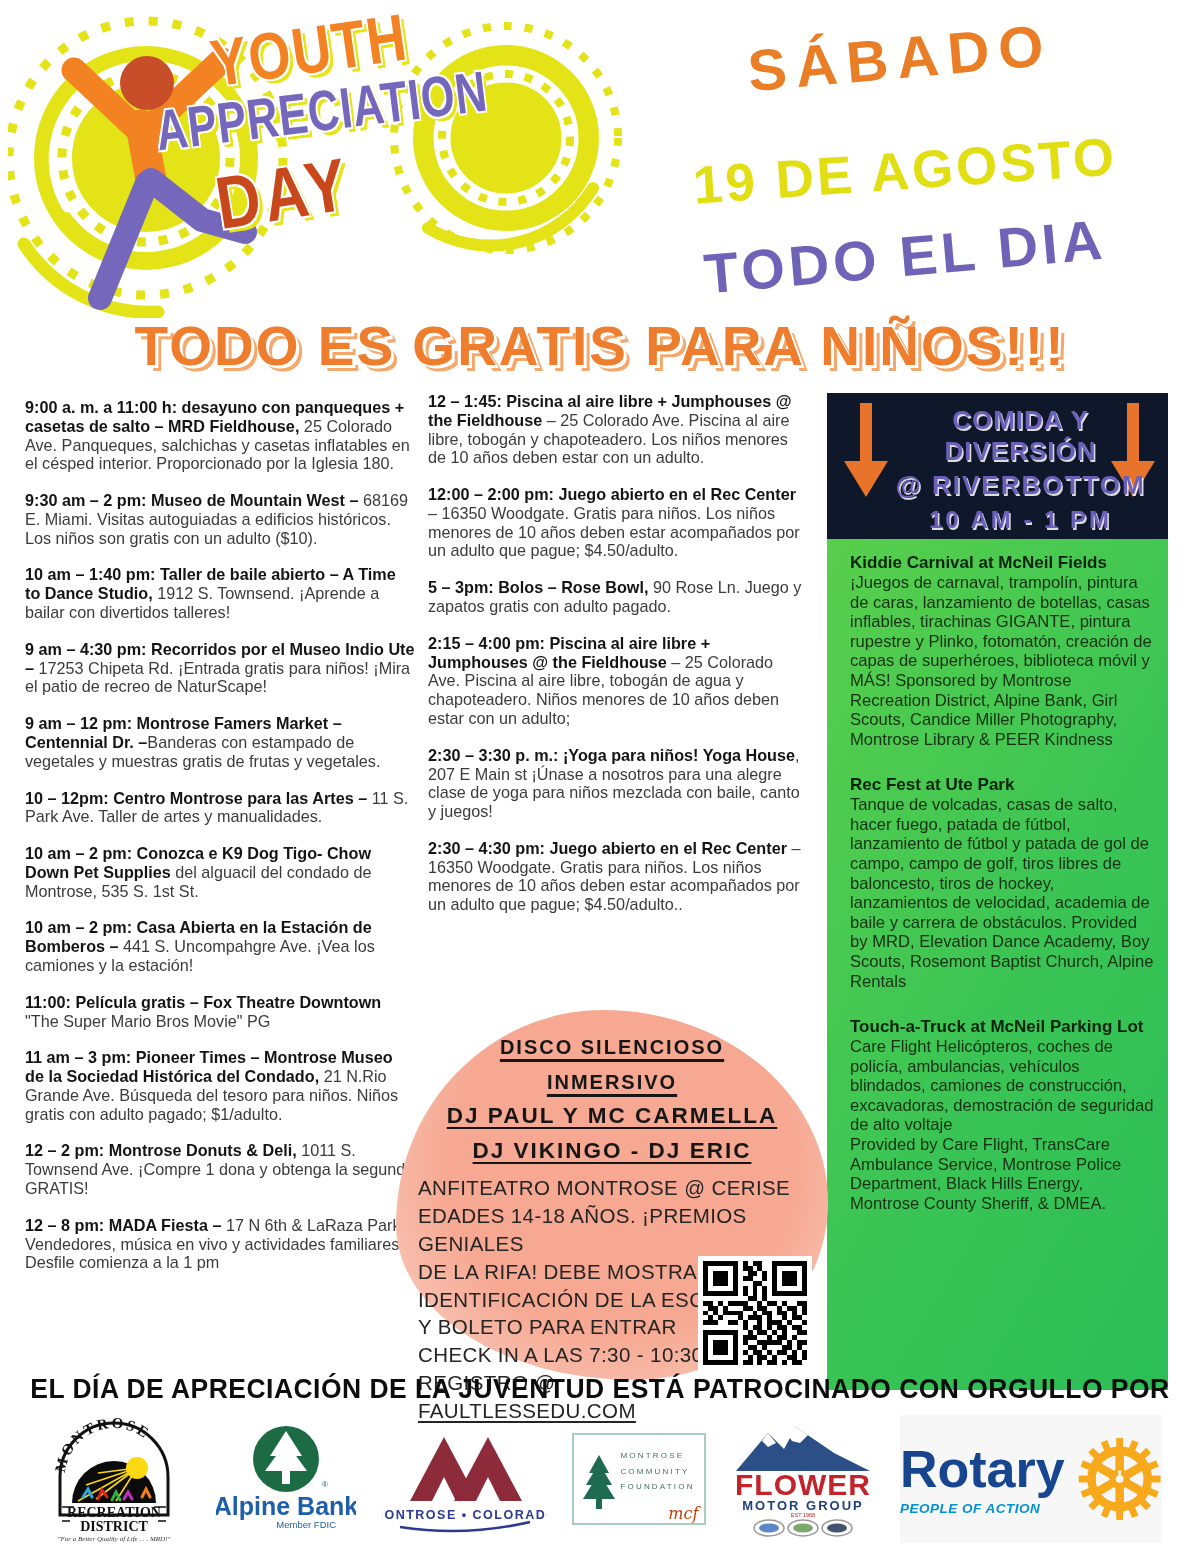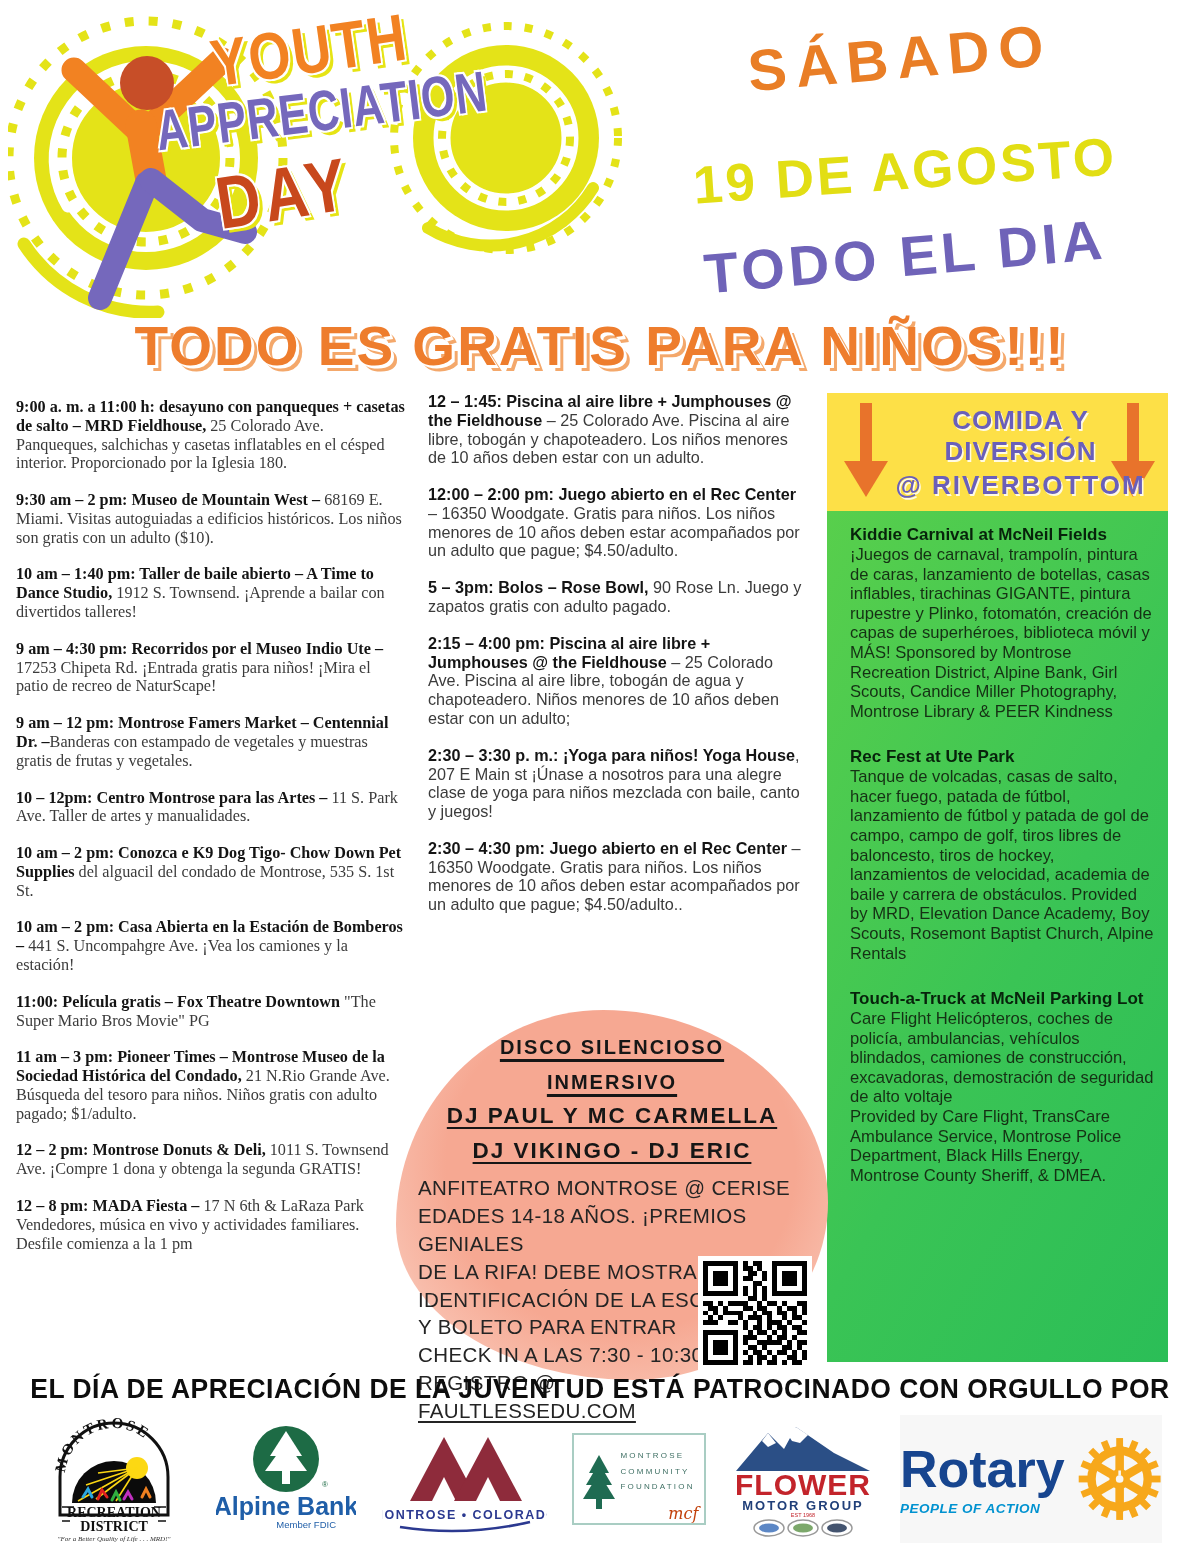--- a/index.html
+++ b/index.html
@@ -19,28 +19,28 @@
   .h-sabado{left:690px;top:24px;width:420px;font-size:58px;color:#E97E26;letter-spacing:9px;transform:rotate(-5deg);}
   .h-fecha{left:650px;top:140px;width:510px;font-size:53px;color:#E2DE14;letter-spacing:3px;transform:rotate(-4deg);}
   .h-todo{left:655px;top:224px;width:500px;font-size:56px;color:#6F63B8;letter-spacing:4px;transform:rotate(-5deg);}
 
   .free-banner{position:absolute;left:0;top:314px;width:1200px;text-align:center;
     font-size:55px;font-weight:700;color:#EE7D2D;letter-spacing:2px;white-space:nowrap;
     text-shadow:3px 3px 0 #fff,6px 6px 0 #F4A86B;}
 
   
   .col{position:absolute;}
-  .col-left{left:16px;top:398px;width:390px;font-family:Liberation Serif, serif;}
+  .col-left{left:25px;top:398px;width:390px;}
   .col-mid{left:428px;top:392px;width:380px;}
   .event{font-size:16.2px;line-height:1.16;color:#3b3b3b;margin:0 0 18px 0;}
   .event b{color:#141414;font-weight:700;}
 
   
   .rb-box{position:absolute;left:827px;top:393px;width:341px;}
-  .rb-head{position:relative;height:118px;background:#fde047;overflow:hidden;padding-left:46px;}
+  .rb-head{position:relative;height:146px;background:#0f172a;overflow:hidden;padding-left:46px;}
   .rb-head .l{position:relative;color:#6A5FB9;font-weight:800;text-align:center;
      text-shadow:1.5px 1.5px 0 rgba(255,255,255,.85);}
   .rb-l1{padding-top:12px;font-size:26px;letter-spacing:1px;}
   .rb-l2{font-size:26px;letter-spacing:2px;margin-top:3px;}
   .rb-l3{font-size:24px;letter-spacing:3px;margin-top:5px;}
   .rb-arrow{position:absolute;top:10px;width:46px;height:100px;}
   .rb-arrow.left{left:16px;} .rb-arrow.right{right:12px;}
   .green-box{height:851px;box-sizing:border-box;padding:14px 13px 0 23px;
      background:linear-gradient(120deg,#58CF4C 0%,#3AC455 55%,#2BBE57 100%);}
   .gsec{margin-bottom:26px;}

